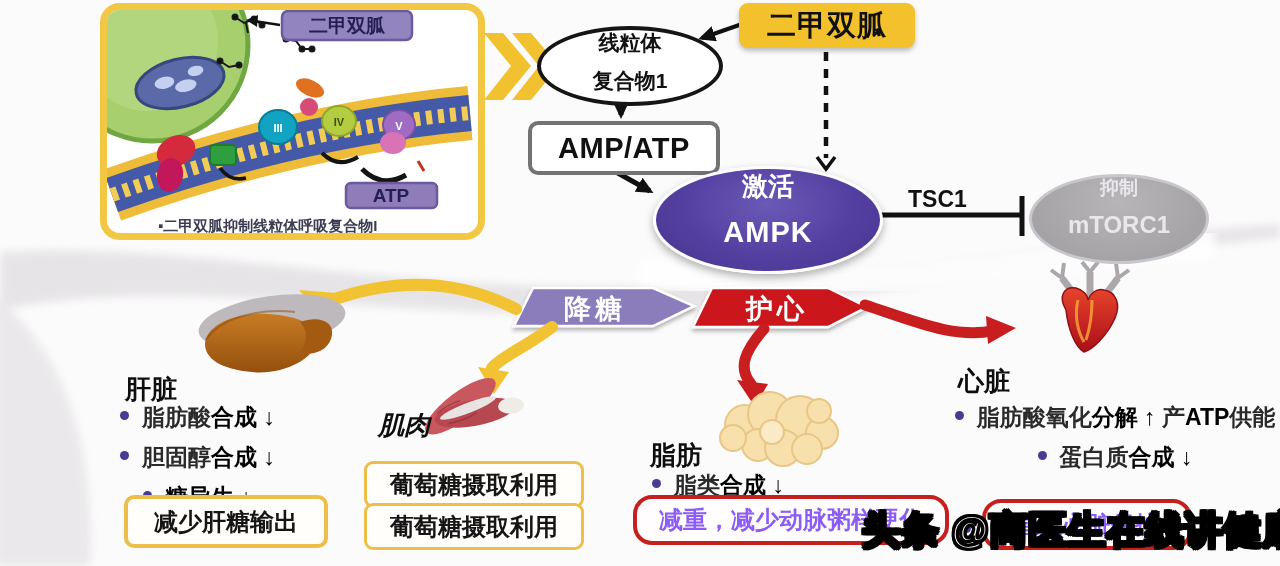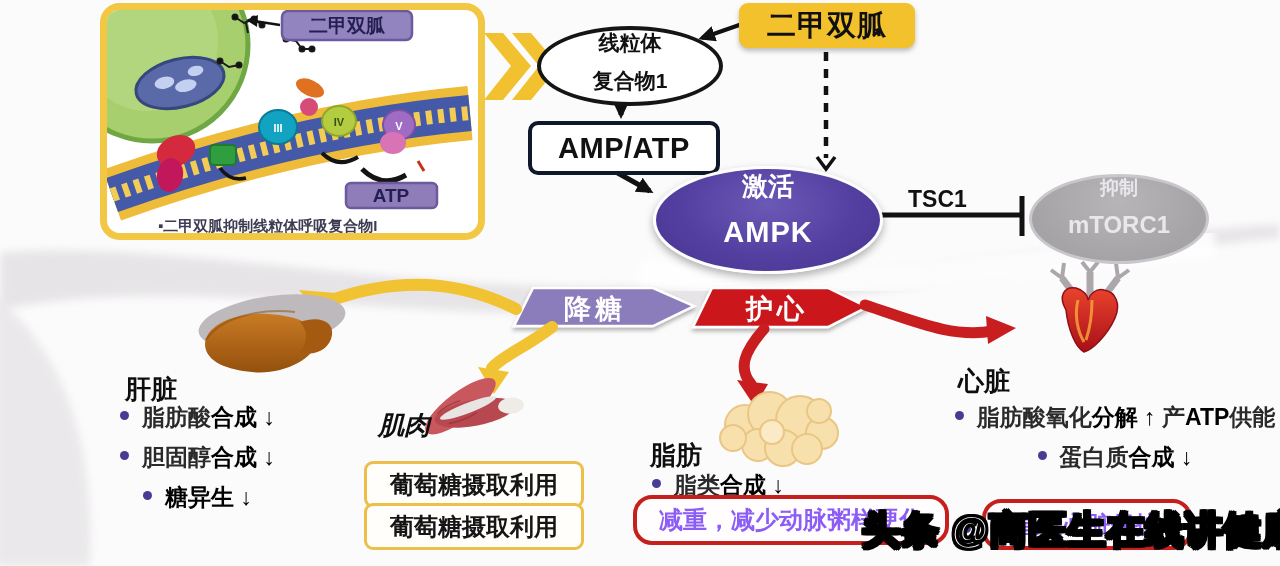--- a/index.html
+++ b/index.html
@@ -21,21 +21,21 @@
     border:4px solid #151515;border-radius:50%;
     font-size:21px;font-weight:700;line-height:1.25;text-align:center;
   }
   .metformin-box{
     left:739px;top:3px;width:176px;height:45px;background:#F2C12B;border-radius:9px;
     font-size:29px;font-weight:900;letter-spacing:1px;color:#101010;
     box-shadow:0 3px 5px rgba(0,0,0,.25);
   }
   .ampatp-box{
     left:528px;top:121px;width:184px;height:46px;background:#fff;
-    border:4px solid #0f172a;border-radius:10px;
+    border:4px solid #737373;border-radius:10px;
     font-size:29px;font-weight:900;letter-spacing:.5px;
   }
   .ampk-oval{
     left:653px;top:166px;width:224px;height:102px;border-radius:50%;
     background:radial-gradient(ellipse at 50% 35%,#6B59B6 0%,#533FA0 55%,#47358F 100%);
     border:3px solid #FDFDFD;box-shadow:0 4px 9px rgba(0,0,0,.3);color:#fff;
   }
   .ampk-oval .l1{font-size:26px;font-weight:800;}
   .ampk-oval .l2{font-size:29px;font-weight:900;letter-spacing:1px;}
   .tsc1{left:908px;top:186px;font-size:23px;font-weight:800;}
@@ -292,20 +292,21 @@
     </div>
     <div class="brow">
       <span class="dot"></span>
       <span><span class="t">胆固醇</span><span class="b">合成 ↓</span></span>
     </div>
     <div class="brow">
       <span class="dot"></span>
       <span><span class="t"></span><span class="b">糖异生 ↓</span></span>
     </div>
   </div>
+  <div class="abs ybox flexr liver-box">减少肝糖输出</div>
 
   <div class="abs organ-title muscle-title">肌肉</div>
   <div class="abs ybox flexr muscle-box1">葡萄糖摄取利用</div>
   <div class="abs ybox flexr muscle-box2">葡萄糖摄取利用</div>
 
   <div class="abs organ-title fat-title">脂肪</div>
   <div class="abs bullets fat-bullets">
     <div class="brow">
       <span class="dot"></span>
       <span><span class="t">脂类</span><span class="b">合成 ↓</span></span>

